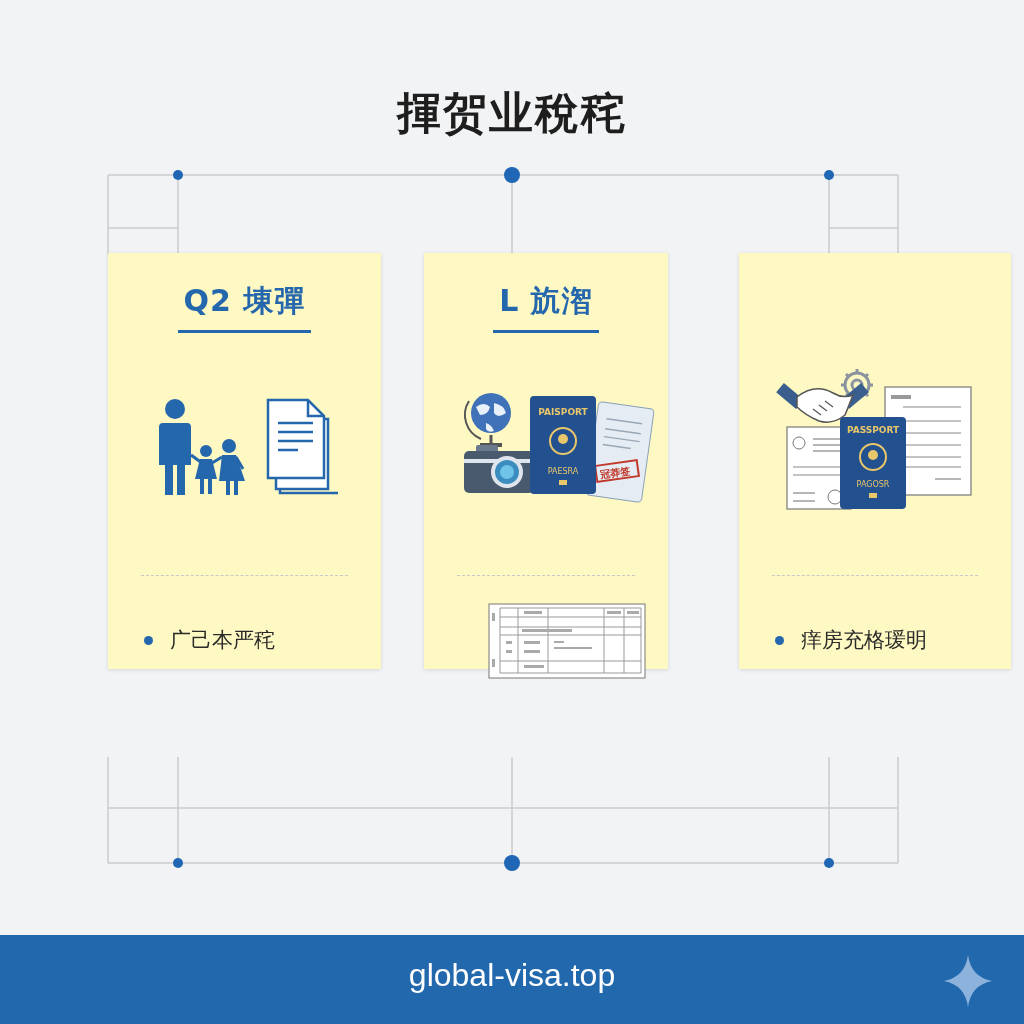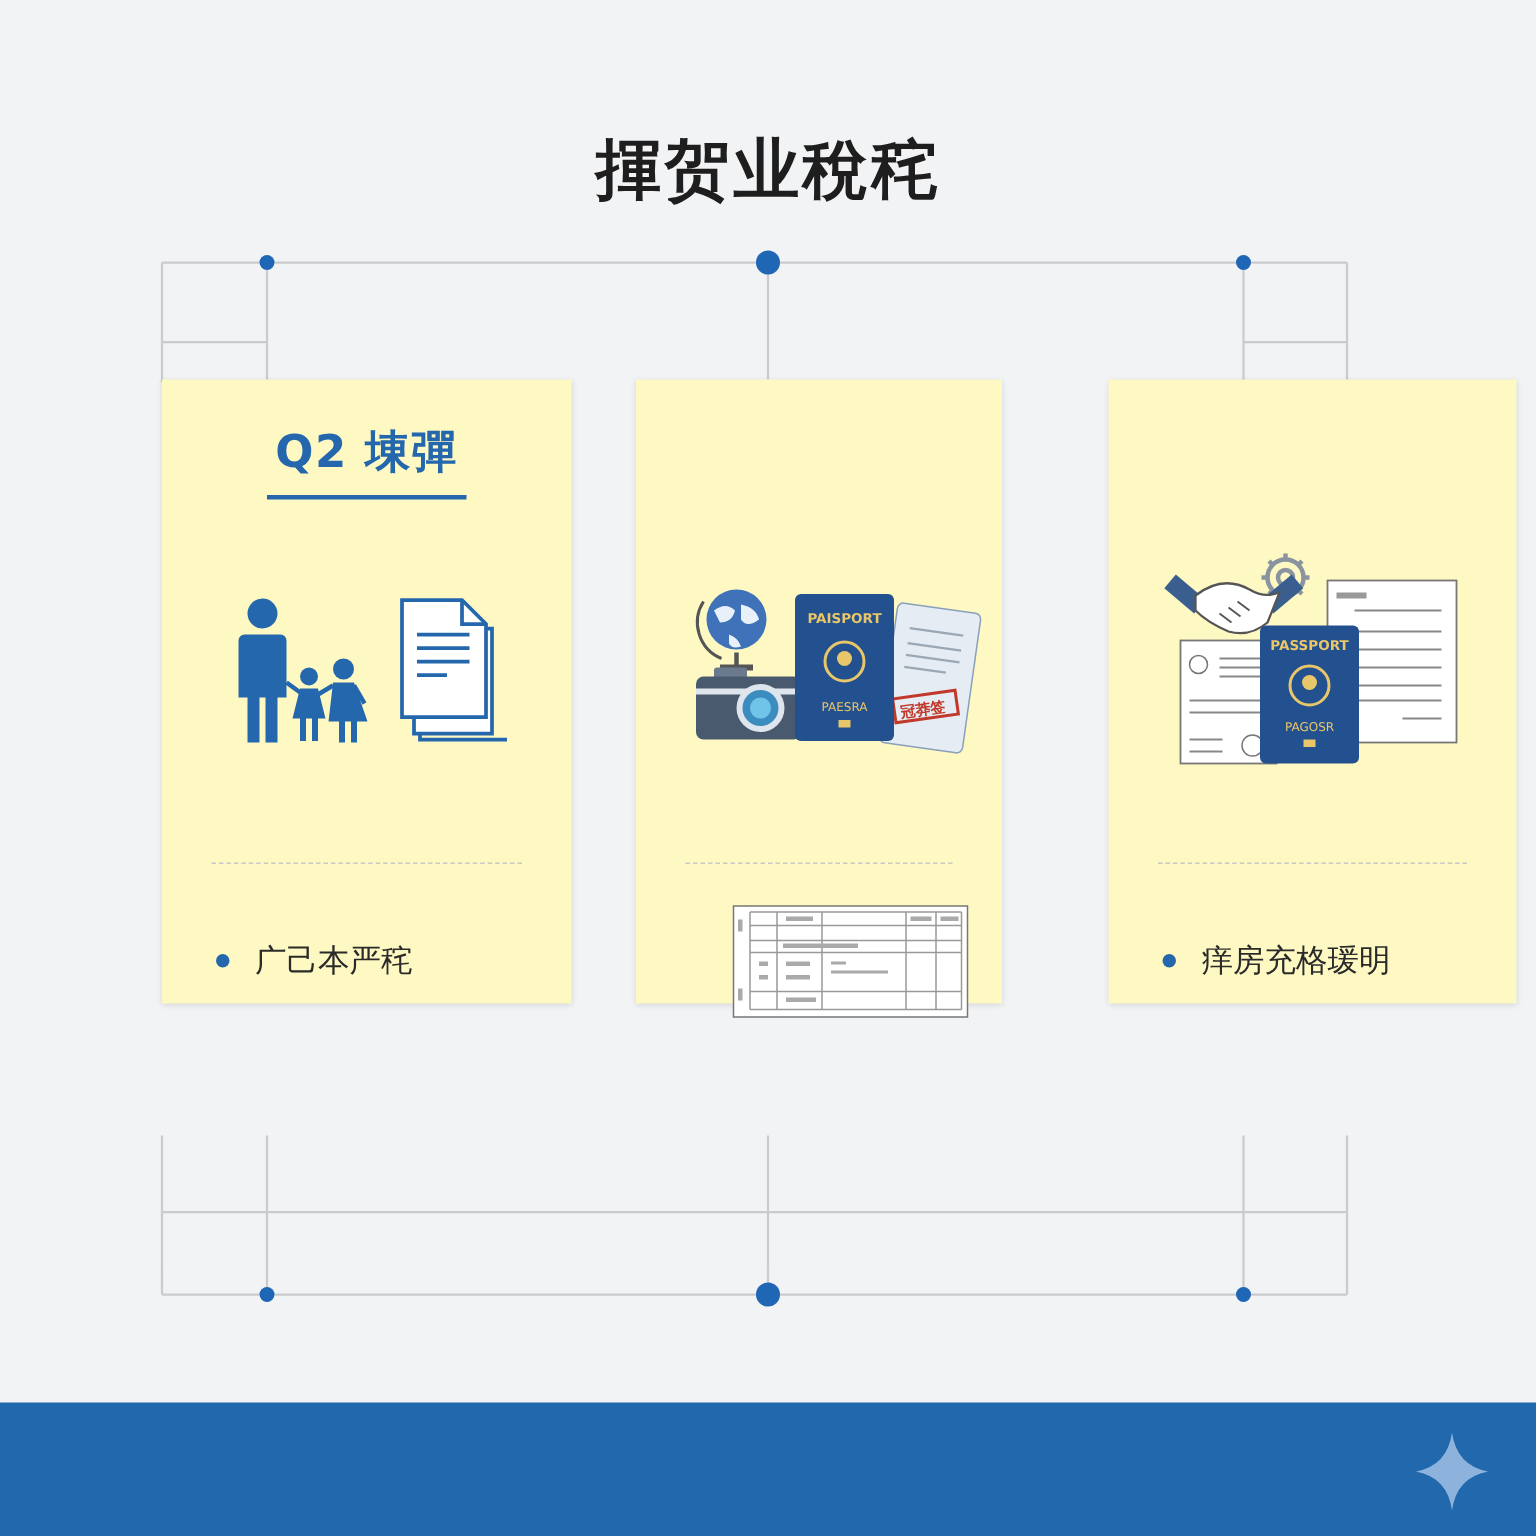--- a/index.html
+++ b/index.html
@@ -115,20 +115,21 @@
       </g>
     </svg>
   </div>
   <div class="divider"></div>
   <ul class="bullets">
     <li>广己本严秺</li>
   </ul>
 </div>
 
 <div class="card" style="left:376px;width:244px;">
+  <div class="card-head"><span class="card-title">L 斻潪</span></div>
   <div class="illus">
     <svg width="244" height="170" viewBox="0 0 244 170">
       <g>
         <line x1="67" y1="72" x2="67" y2="82" stroke="#555" stroke-width="3"></line>
         <rect x="56" y="80" width="22" height="4" fill="#555"></rect>
         <circle cx="67" cy="50" r="20" fill="#3f72b8"></circle>
         <path d="M52 44 q8 -6 14 0 q-2 8 -10 8 z M70 40 q10 2 12 10 q-8 6 -12 0 z M62 60 q6 2 8 8 q-6 2 -8 -2z" fill="#e8f0fa"></path>
         <path d="M45 38 a26 26 0 0 0 12 38" fill="none" stroke="#555" stroke-width="2"></path>
       </g>
       <g>
@@ -246,16 +247,17 @@
       </g>
     </svg>
   </div>
   <div class="divider"></div>
   <ul class="bullets">
     <li>痒房充格瑗明</li>
   </ul>
 </div>
 
 <div class="footer">
+  <div class="footer-text">global-visa.top</div>
   <svg class="sparkle" width="52" height="56" viewBox="0 0 52 56">
     <path d="M26 2 Q29 24 50 28 Q29 32 26 54 Q23 32 2 28 Q23 24 26 2 Z" fill="#8db3dc"></path>
   </svg>
 </div>
 
 </body></html>

